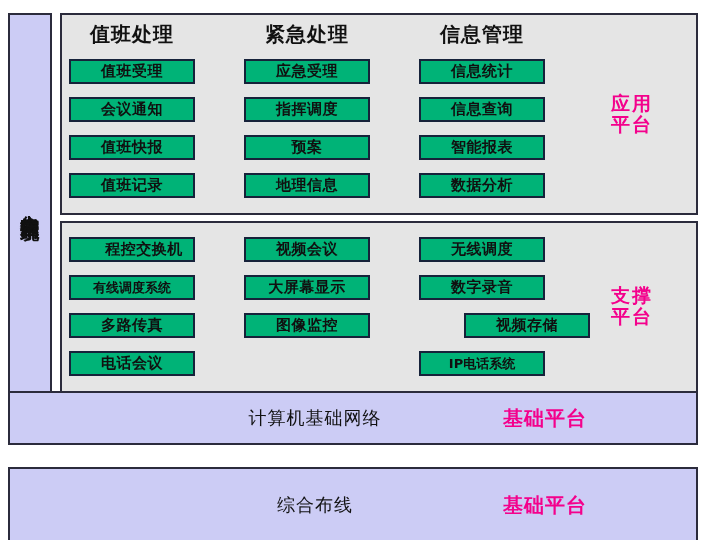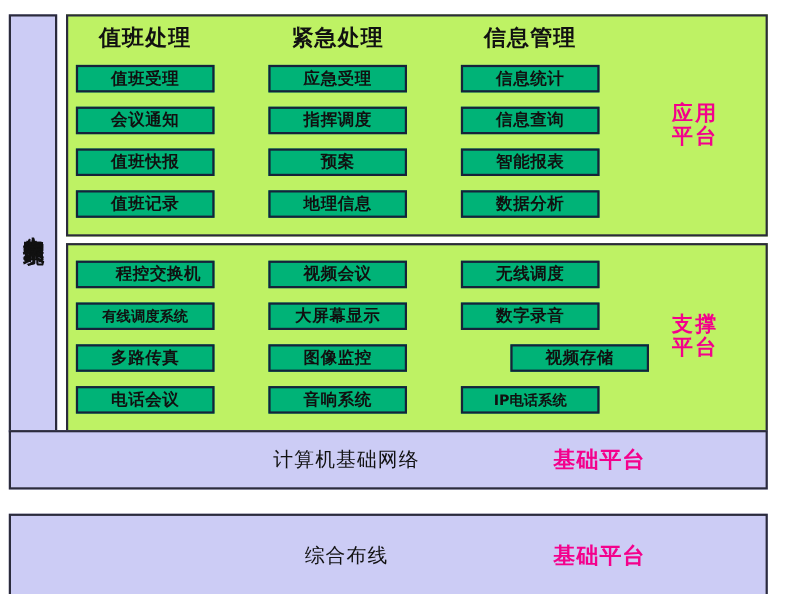--- a/index.html
+++ b/index.html
@@ -53,21 +53,21 @@
     left: 60px;
     top: 13px;
     width: 638px;
     height: 380px;
   }
 
   .panel {
     position: absolute;
     left: 0;
     width: 638px;
-    background: #bef264;
+    background: #e5e5e5;
     border: 2px solid #2b2b3c;
     box-sizing: border-box;
   }
   .panel-app { top: 0px;   height: 202px; }
   .panel-sup { top: 208px; height: 172px; }
 
   .col-headers {
     position: absolute;
     left: 0; top: 6px;
     width: 638px;
@@ -196,21 +196,20 @@
     <div class="panel panel-sup">
 
       <div class="btn" style="left:7px;  top:14px;padding-left:24px;">程控交换机</div>
       <div class="btn narrow-text" style="left:7px;  top:52px;">有线调度系统</div>
       <div class="btn" style="left:7px;  top:90px;">多路传真</div>
       <div class="btn" style="left:7px;  top:128px;">电话会议</div>
 
       <div class="btn" style="left:182px; top:14px;">视频会议</div>
       <div class="btn" style="left:182px; top:52px;">大屏幕显示</div>
       <div class="btn" style="left:182px; top:90px;">图像监控</div>
-      <div class="btn" style="left:182px; top:128px;">音响系统</div>
 
       <div class="btn" style="left:357px; top:14px;">无线调度</div>
       <div class="btn" style="left:357px; top:52px;">数字录音</div>
       <div class="btn" style="left:357px; top:90px;margin-left:45px;">视频存储</div>
       <div class="btn narrow-text" style="left:357px; top:128px;">IP电话系统</div>
 
       <div class="platform-tag tag-sup">
         <div>支撑</div>
         <div>平台</div>
       </div>

